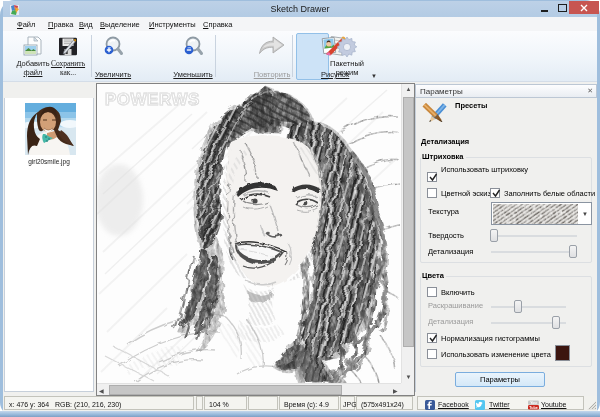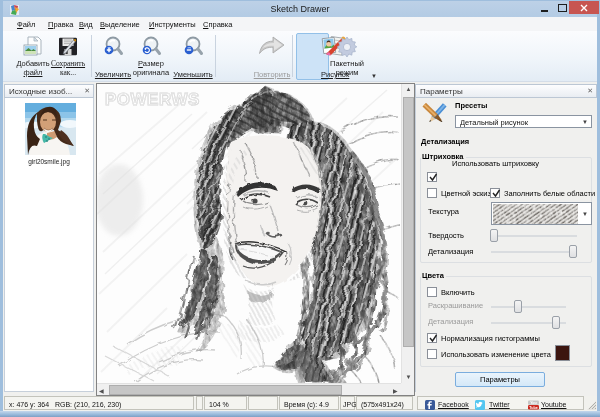--- a/index.html
+++ b/index.html
@@ -1,18 +1,18 @@
 <!DOCTYPE html>
 <html><head>
 <meta charset="utf-8">
 <style>
 * { margin:0; padding:0; box-sizing:border-box; }
 html,body { width:600px; height:417px; overflow:hidden; }
 body { font-family:"Liberation Sans", sans-serif; }
-#win { position:absolute; left:0; top:0; width:600px; height:417px; background:#9fbedd; }
+#win { position:absolute; left:0; top:0; width:600px; height:417px; background:#9fbedd;border-radius:15px; }
 #winmain { position:absolute; left:3px; top:1px; width:594px; height:411px; background:#f0f0ee; }
 
 #titlebar { position:absolute; left:3px; top:1px; width:594px; height:16px;
   background:linear-gradient(#bdd1e7,#b3cbe4); font-size:9px; color:#1b1b1b; }
 #title { position:absolute; left:0; right:0; top:3px; text-align:center; }
 #appicon { position:absolute; left:7px; top:3px; width:10px; height:11px; }
 #btnmin { position:absolute; left:538px; top:9px; width:7px; height:2px; background:#1e1e1e; }
 #btnmax { position:absolute; left:555px; top:3px; width:9px; height:8px; border:1px solid #1e1e1e; background:transparent; }
 #btnclose { position:absolute; left:566px; top:0px; width:30px; height:13px; background:#c75551; }
 
@@ -126,32 +126,20 @@
       <svg class="ic" width="24" height="24" viewBox="0 0 24 24">
         <circle cx="12" cy="9" r="6.5" fill="#eef2f5" stroke="#8e9aa4" stroke-width="1.8"></circle>
         <path d="M14 6 a4 4 0 0 0 -5 1" stroke="#fff" stroke-width="1.6" fill="none"></path>
         <path d="M17 14 l3.5 4.5" stroke="#97a2ab" stroke-width="3" stroke-linecap="round"></path>
         <circle cx="8" cy="15" r="4.3" fill="#2a5fd0"></circle>
         <path d="M6.5 13 a4 3 0 0 1 3.5 0" stroke="#9db9f2" stroke-width="1.2" fill="none"></path>
         <path d="M8 12.8 v4.4 M5.8 15 h4.4" stroke="#fff" stroke-width="1.4"></path>
       </svg>
       <span class="lbl"><u>Увеличить</u></span>
     </div>
-    <div class="tbtn" style="left:128px;width:40px;">
-      <svg class="ic" width="24" height="24" viewBox="0 0 24 24">
-        <circle cx="12" cy="9" r="6.5" fill="#eef2f5" stroke="#8e9aa4" stroke-width="1.8"></circle>
-        <path d="M14 6 a4 4 0 0 0 -5 1" stroke="#fff" stroke-width="1.6" fill="none"></path>
-        <path d="M17 14 l3.5 4.5" stroke="#97a2ab" stroke-width="3" stroke-linecap="round"></path>
-        <circle cx="8" cy="15" r="4.3" fill="#2a5fd0"></circle>
-        <path d="M6 14.2 a2.3 2.3 0 1 1 0 2" stroke="#fff" stroke-width="1.2" fill="none"></path>
-        <path d="M5.6 13.6 l0.4 1.4 l1.4-0.6 z" fill="#fff"></path>
-      </svg>
-      <span class="lbl"><u>Р</u>азмер</span>
-      <span class="lbl">оригинала</span>
-    </div>
     <div class="tbtn one" style="left:168px;width:44px;">
       <svg class="ic" width="24" height="24" viewBox="0 0 24 24">
         <circle cx="12" cy="9" r="6.5" fill="#eef2f5" stroke="#8e9aa4" stroke-width="1.8"></circle>
         <path d="M14 6 a4 4 0 0 0 -5 1" stroke="#fff" stroke-width="1.6" fill="none"></path>
         <path d="M17 14 l3.5 4.5" stroke="#97a2ab" stroke-width="3" stroke-linecap="round"></path>
         <circle cx="8" cy="15" r="4.3" fill="#2a5fd0"></circle>
         <path d="M6.5 13 a4 3 0 0 1 3.5 0" stroke="#9db9f2" stroke-width="1.2" fill="none"></path>
         <path d="M5.8 15 h4.4" stroke="#fff" stroke-width="1.4"></path>
       </svg>
       <span class="lbl"><u>Уменьшить</u></span>
@@ -188,24 +176,20 @@
     <div class="tbtn" style="left:326px;width:36px;">
       <svg class="ic" width="24" height="24" viewBox="0 0 24 24">
         <path fill="#c2cbdf" stroke="#a4b0c8" stroke-width="0.7" d="M12 2 l1.8 2.6 3-1.2 0.4 3.2 3.2 0.4-1.2 3 2.6 1.8-2.6 1.8 1.2 3-3.2 0.4-0.4 3.2-3-1.2L12 22l-1.8-2.6-3 1.2-0.4-3.2-3.2-0.4 1.2-3L2.2 12l2.6-1.8-1.2-3 3.2-0.4 0.4-3.2 3 1.2 z"></path>
         <circle cx="12" cy="12" r="3.6" fill="#eef1f6" stroke="#a4b0c8" stroke-width="0.7"></circle>
       </svg>
       <span class="lbl">Пакетный</span>
       <span class="lbl">режим</span>
     </div>
     <div id="caret">▼</div>
   </div>
-  <div class="phead" id="lpanel">
-      <span class="pt">Исходные изоб...</span>
-      <span class="px">✕</span>
-    </div>
   <div id="lbody">
     <svg id="thumb" width="51" height="52" viewBox="0 0 51 52">
       <rect width="51" height="52" fill="#cfe4f2"></rect>
       <rect width="51" height="11" fill="#64aede"></rect>
       <rect y="9" width="51" height="8" fill="#8cc4e8"></rect>
       <rect y="15" width="51" height="9" fill="#b4d9ee"></rect>
       <ellipse cx="7" cy="23" rx="11" ry="4.5" fill="#eef6fb"></ellipse>
       <ellipse cx="45" cy="21" rx="10" ry="4" fill="#f2f8fc"></ellipse>
       <rect y="25" width="51" height="27" fill="#d8e7f0"></rect>
       <path d="M4 52 q3-16 9-20 l8-4 h10 l7 5 q5 5 7 19 z" fill="#f7f5f2"></path>
@@ -505,34 +489,30 @@
         <path d="M12.7 19 l0.8 2 l0.8-2 z" fill="#333"></path>
       </g>
     <g transform="rotate(-46 13 12)">
         <rect x="10.5" y="-3" width="5" height="16" fill="#c8873c"></rect>
         <rect x="12.2" y="-3" width="1.6" height="16" fill="#e8b06a"></rect>
         <path d="M10.5 13 q2.5 1 5 0 l-1.5 7 q-1 2-2 0 z" fill="#8a5a28"></path>
         <path d="M12.5 16 q0.5 4 1 6 l-1-0.5 z" fill="#3a2a18"></path>
       </g>
   </svg>
   <span class="blbl" style="left:455px;top:101px;">Пресеты</span>
-  <div class="combo" style="left:455px;top:115px;width:137px;">
-      <span class="ct">Детальный рисунок</span>
-      <span class="ca">▼</span>
-    </div>
   <span class="blbl" style="left:421px;top:137px;">Детализация</span>
 
   <div class="grp" style="left:420px;top:157px;width:172px;height:106px;"></div>
   <span class="blbl" style="left:421px;top:152px;background:#f0f0ee;padding:0 2px 0 1px;">Штриховка</span>
   <div class="cb" style="left:427px;top:172px;">
       <svg width="10" height="11" viewBox="0 0 10 11">
         <path d="M2 5 l2.5 3 L8.5 2" stroke="#222" stroke-width="1.4" fill="none"></path>
       </svg>
     </div>
-  <span class="nlbl" style="left:441px;top:159px;margin-left:11px;">Использовать штриховку</span>
+  <span class="nlbl" style="left:441px;top:165px;">Использовать штриховку</span>
   <div class="cb" style="left:427px;top:188px;"></div>
   <span class="nlbl" style="left:441px;top:189px;">Цветной эскиз</span>
   <div class="cb" style="left:490px;top:188px;">
       <svg width="10" height="11" viewBox="0 0 10 11">
         <path d="M2 5 l2.5 3 L8.5 2" stroke="#222" stroke-width="1.4" fill="none"></path>
       </svg>
     </div>
   <span class="nlbl" style="left:504px;top:189px;">Заполнить белые области</span>
   <span class="nlbl" style="left:428px;top:207px;">Текстура</span>
   <div class="combo" style="left:491px;top:202px;width:101px;height:23px;">

